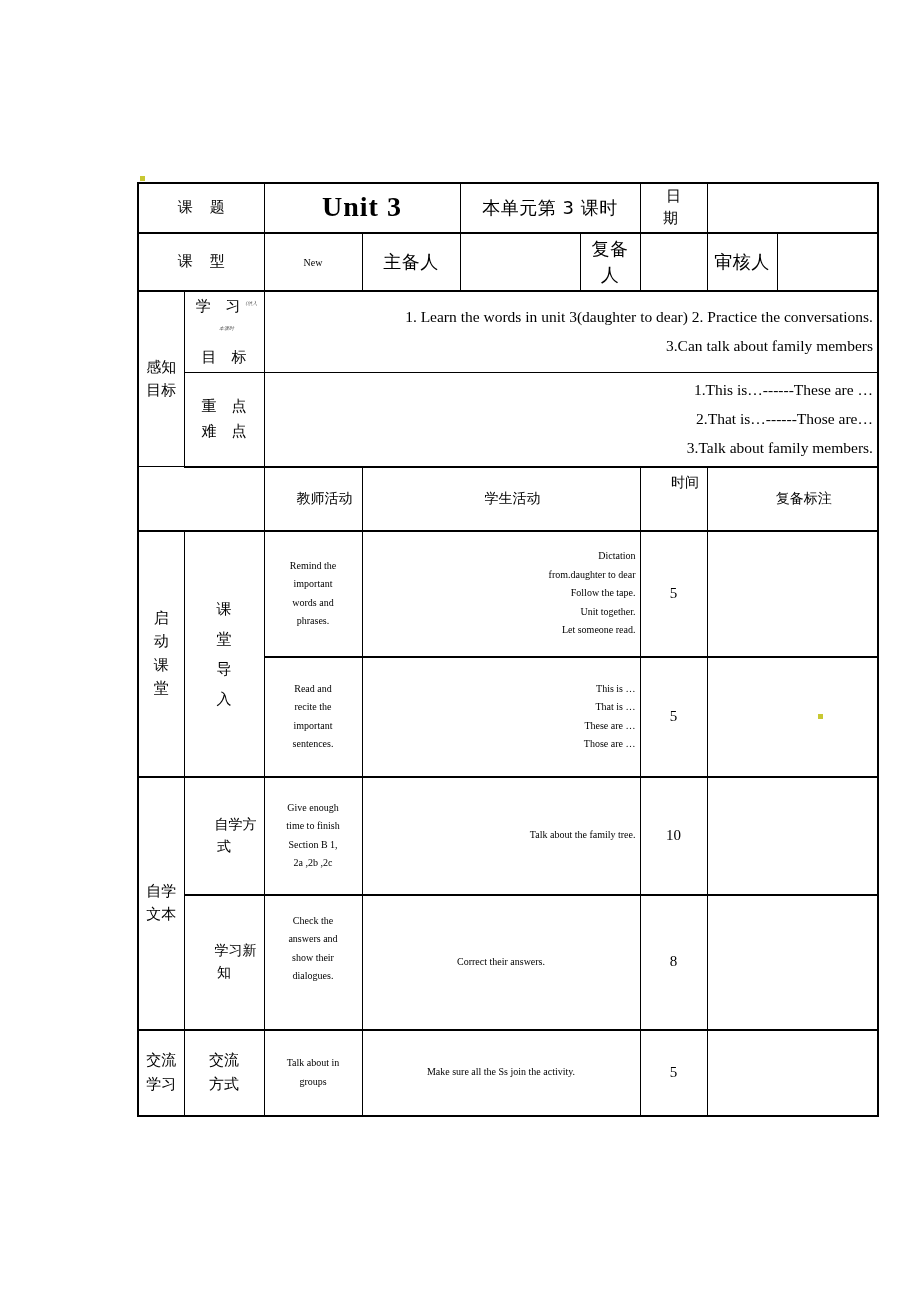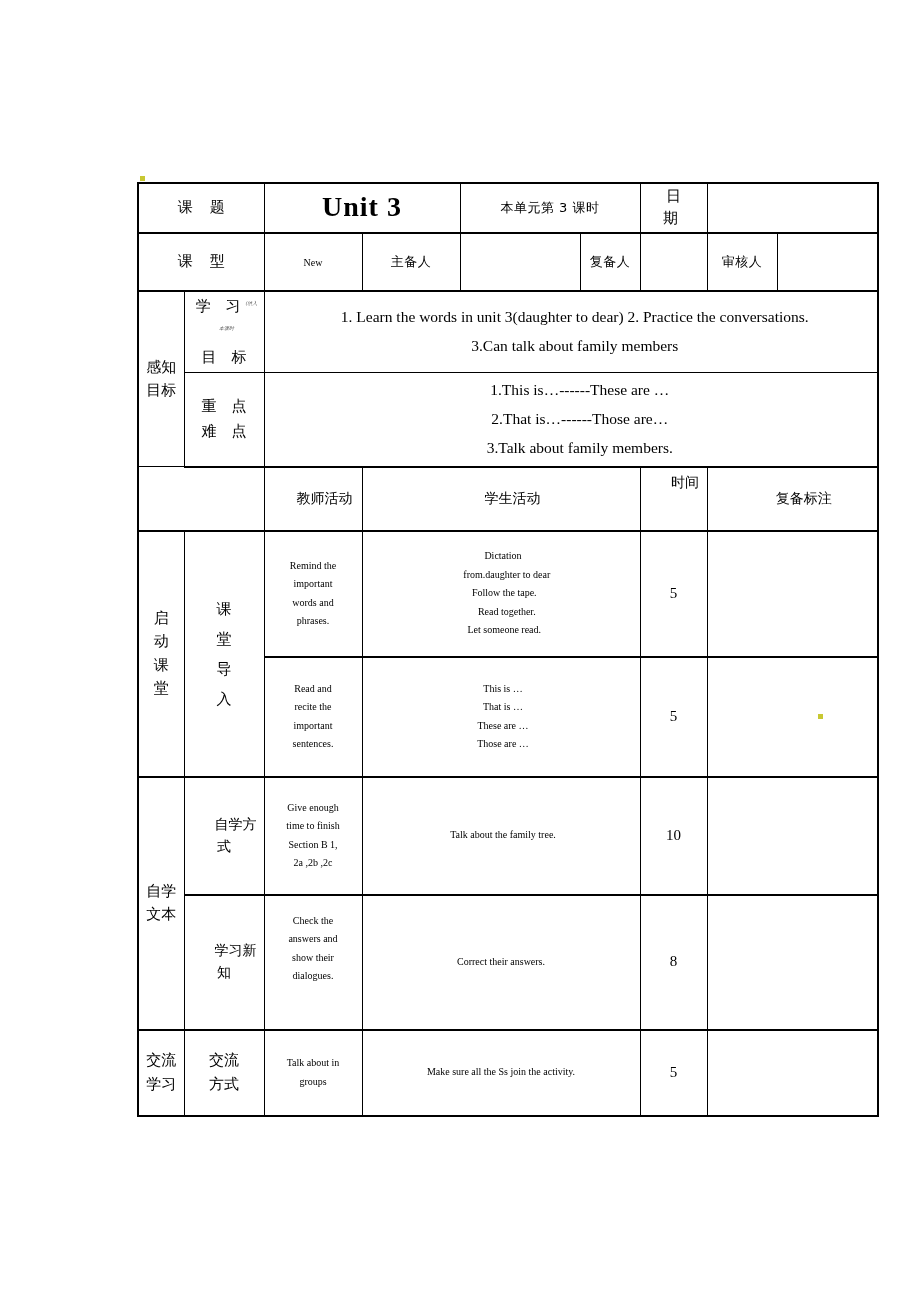--- a/index.html
+++ b/index.html
@@ -43,23 +43,23 @@
     background: #fff;
   }
 
   
   .bt { border-top: 2px solid #000 !important; }
   .bb { border-bottom: 2px solid #000 !important; }
   .bl { border-left: 2px solid #000 !important; }
   .br { border-right: 2px solid #000 !important; }
 
   .ctr  { text-align: center; }
-  .lft  { text-align: center; }
-
-  .cn       { font-family: "DejaVu Sans", "Liberation Sans", sans-serif; font-size: 13px; letter-spacing: 0.5px; }
+  .lft  { text-align: right; }
+
+  .cn       { font-family: "DejaVu Sans", "Liberation Sans", sans-serif; font-size: 18px; letter-spacing: 0.5px; }
   .cn-sp    { font-family: "DejaVu Sans", "Liberation Sans", sans-serif; font-size: 15px; letter-spacing: 6px; padding-left: 6px; }
   .cn-small { font-family: "DejaVu Sans", "Liberation Sans", sans-serif; font-size: 14px; padding-left: 23px; }
 
   .title-unit {
     font-family: "Liberation Serif", "DejaVu Serif", serif;
     font-weight: bold;
     font-size: 28px;
     letter-spacing: 1px;
   }
 
@@ -248,21 +248,21 @@
           <div>important</div>
           <div>words and</div>
           <div>phrases.</div>
         </div>
       </td>
       <td class="lft bb" colspan="3">
         <div class="lines en" style="padding-left:4px">
           <div>Dictation</div>
           <div>   from.daughter to dear</div>
           <div> Follow the tape.</div>
-          <div>   Read together.</div>
+          <div>   Unit together.</div>
           <div> Let someone read.</div>
         </div>
       </td>
       <td class="num bb">
         <span>5</span>
       </td>
       <td class="ctr bb br" colspan="2">
         <span></span>
       </td>
     </tr>

